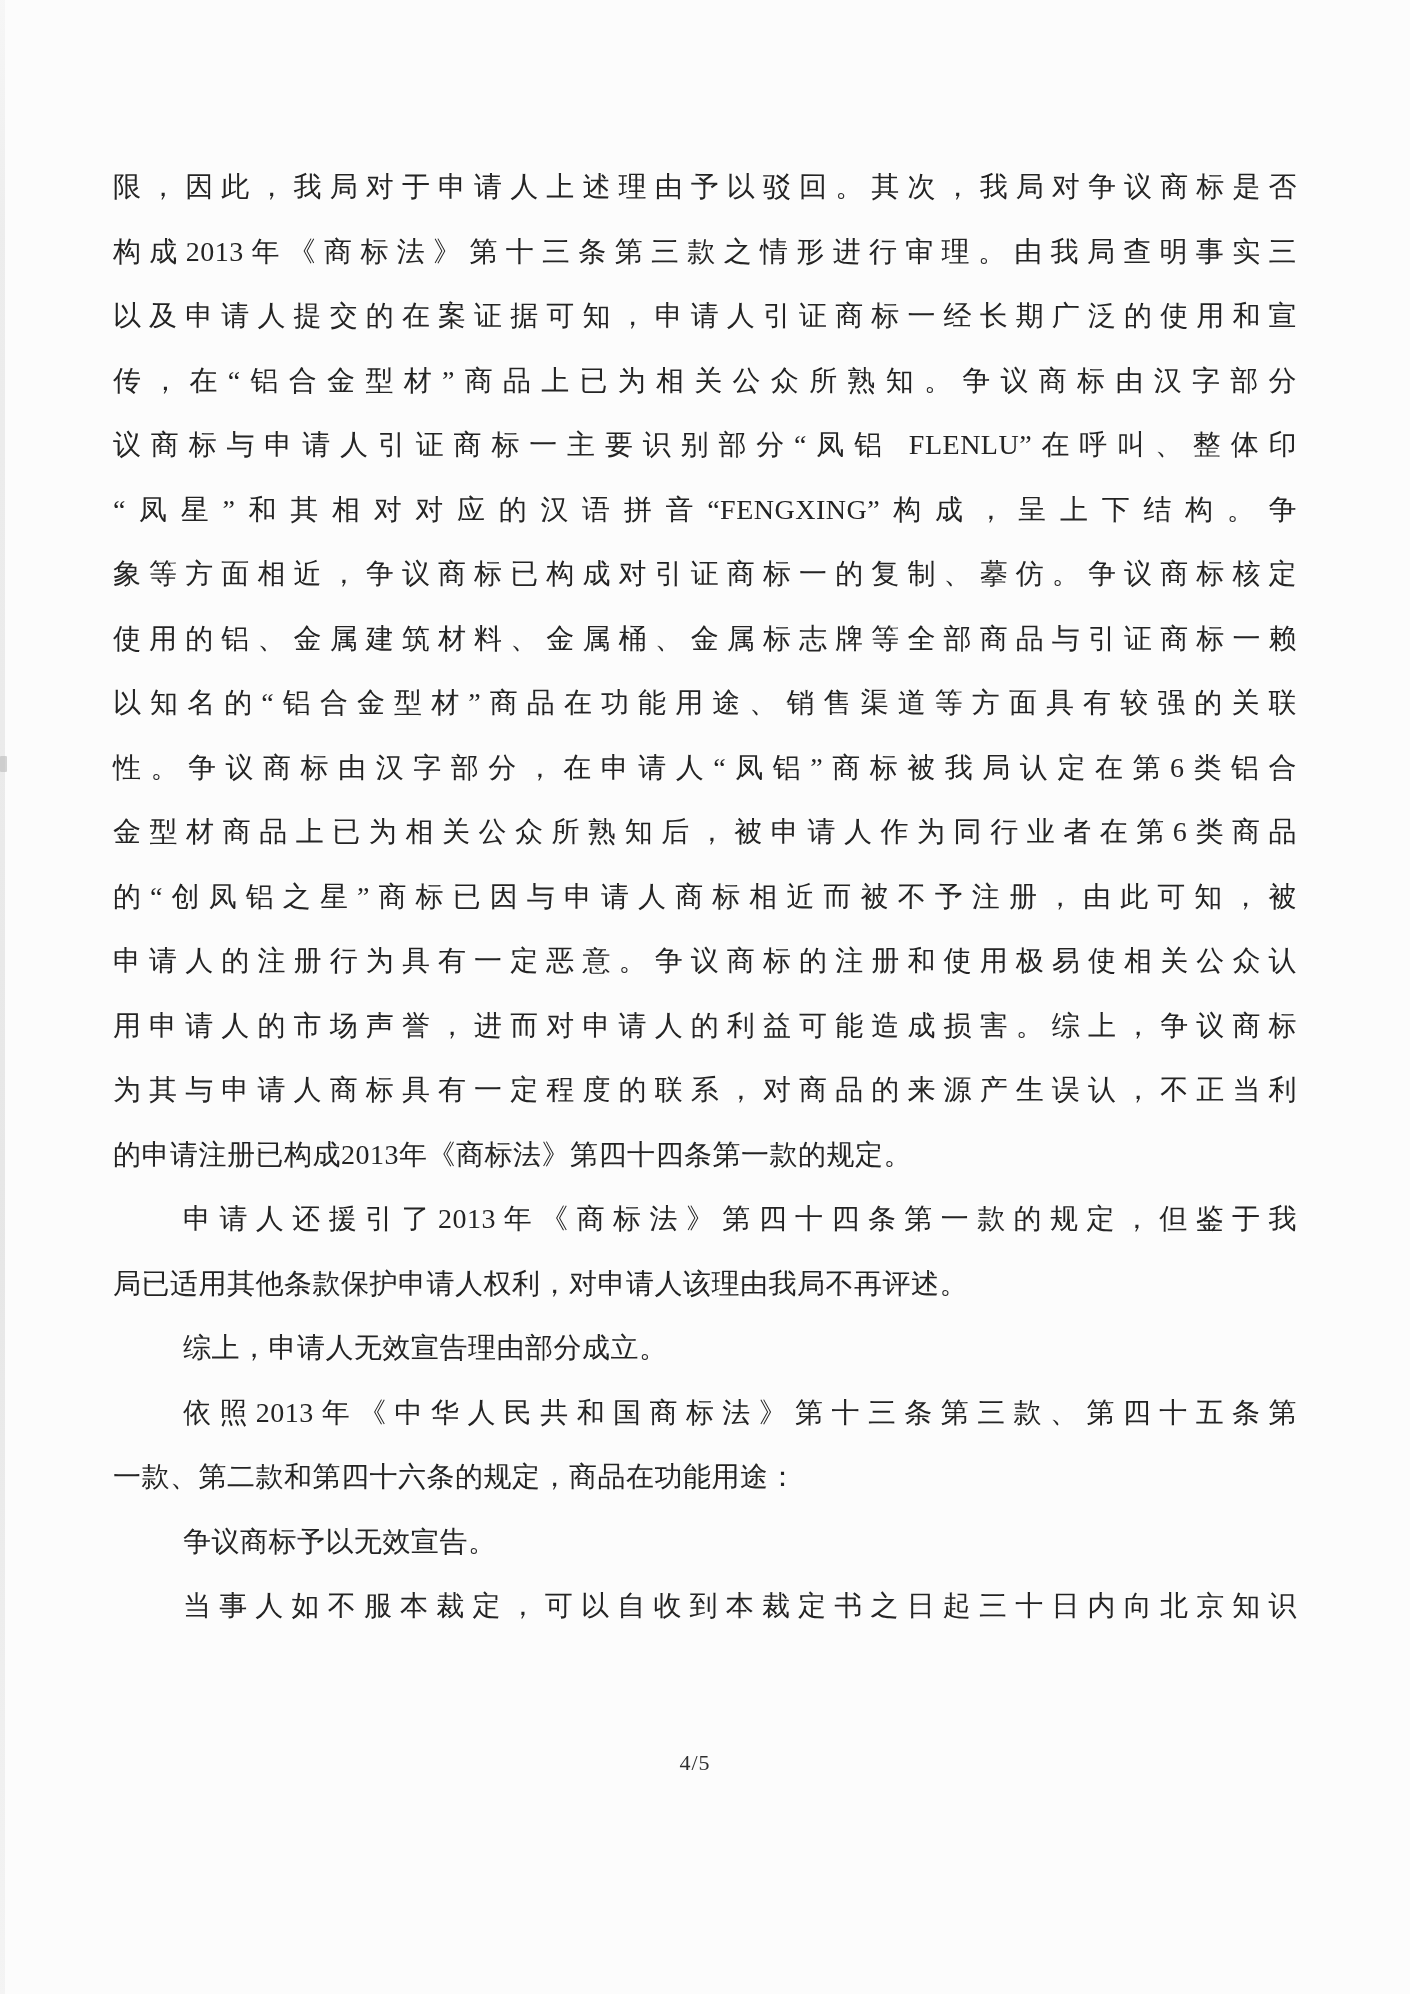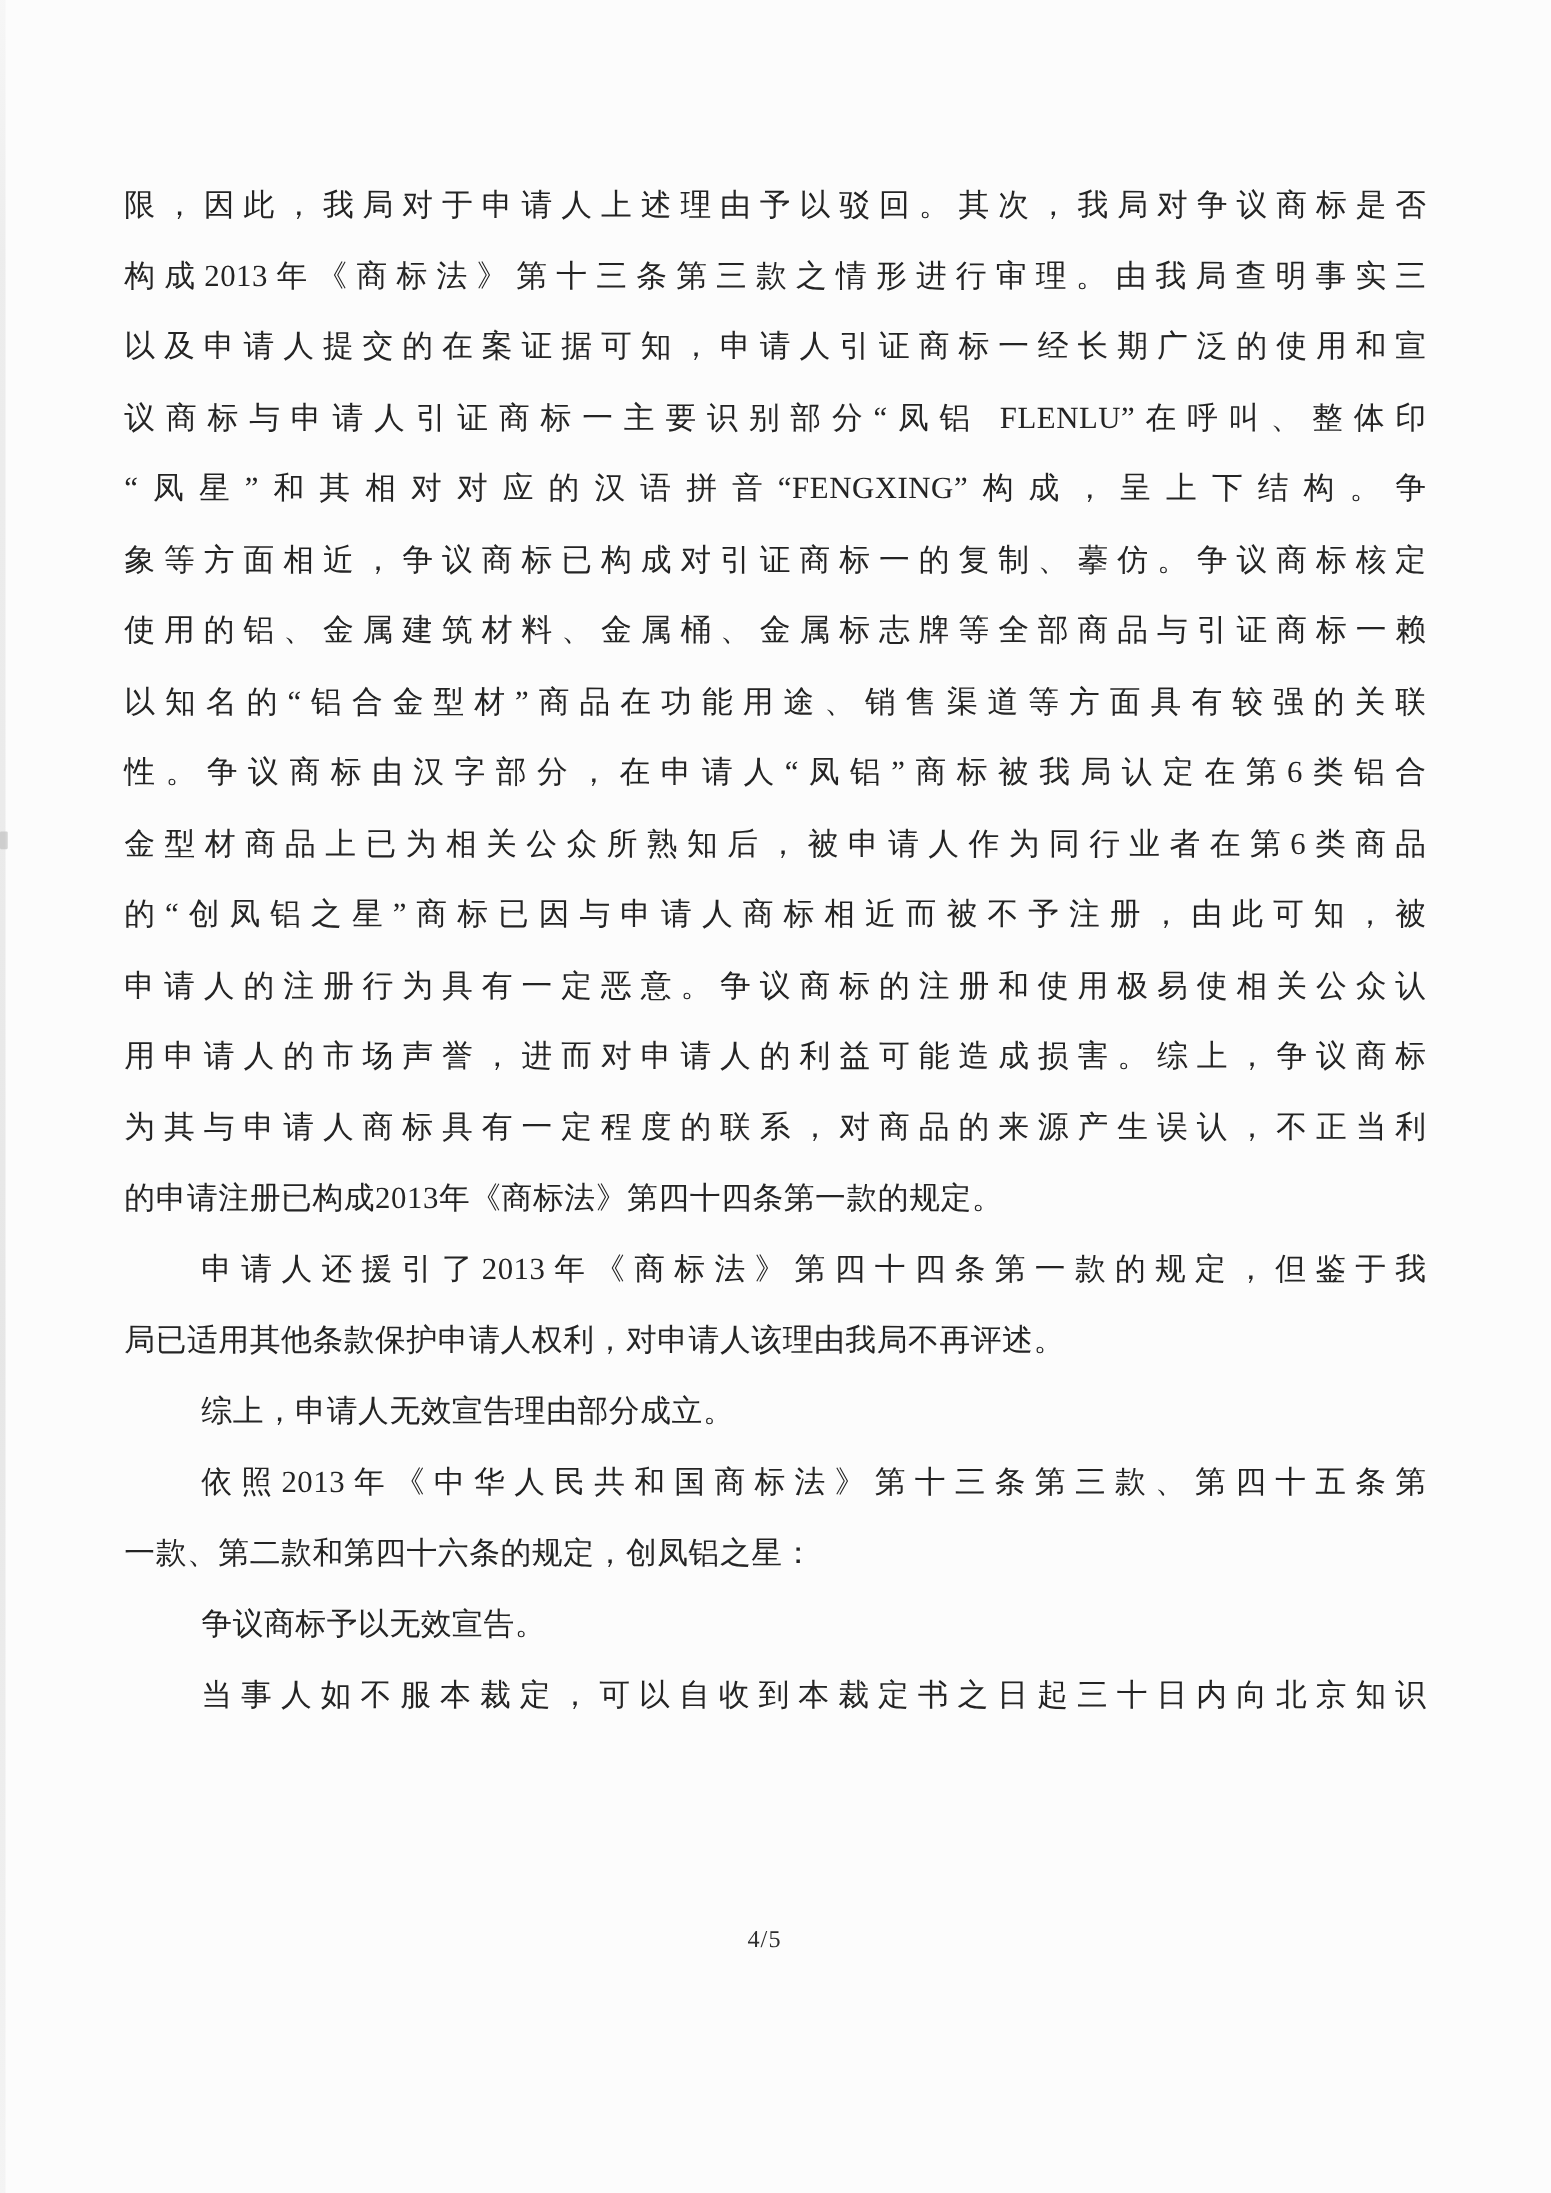--- a/index.html
+++ b/index.html
@@ -75,34 +75,35 @@
 <body>
 
 <div class="scan-page"></div>
 <div class="edge-strip"></div>
 <div class="edge-speck"></div>
 
 <div class="document-body">
   <div class="ln">限，因此，我局对于申请人上述理由予以驳回。其次，我局对争议商标是否</div>
   <div class="ln">构成2013年《商标法》第十三条第三款之情形进行审理。由我局查明事实三</div>
   <div class="ln">以及申请人提交的在案证据可知，申请人引证商标一经长期广泛的使用和宣</div>
+  <div class="ln">传，在“铝合金型材”商品上已为相关公众所熟知。争议商标由汉字部分</div>
   <div class="ln">议商标与申请人引证商标一主要识别部分“凤铝 FLENLU”在呼叫、整体印</div>
   <div class="ln">“凤星”和其相对对应的汉语拼音“FENGXING”构成，呈上下结构。争</div>
   <div class="ln">象等方面相近，争议商标已构成对引证商标一的复制、摹仿。争议商标核定</div>
   <div class="ln">使用的铝、金属建筑材料、金属桶、金属标志牌等全部商品与引证商标一赖</div>
   <div class="ln">以知名的“铝合金型材”商品在功能用途、销售渠道等方面具有较强的关联</div>
   <div class="ln">性。争议商标由汉字部分，在申请人“凤铝”商标被我局认定在第6类铝合</div>
   <div class="ln">金型材商品上已为相关公众所熟知后，被申请人作为同行业者在第6类商品</div>
   <div class="ln">的“创凤铝之星”商标已因与申请人商标相近而被不予注册，由此可知，被</div>
   <div class="ln">申请人的注册行为具有一定恶意。争议商标的注册和使用极易使相关公众认</div>
   <div class="ln">用申请人的市场声誉，进而对申请人的利益可能造成损害。综上，争议商标</div>
   <div class="ln">为其与申请人商标具有一定程度的联系，对商品的来源产生误认，不正当利</div>
   <div class="ln sl">的申请注册已构成2013年《商标法》第四十四条第一款的规定。</div>
   <div class="ln ind">申请人还援引了2013年《商标法》第四十四条第一款的规定，但鉴于我</div>
   <div class="ln sl">局已适用其他条款保护申请人权利，对申请人该理由我局不再评述。</div>
   <div class="ln sl ind">综上，申请人无效宣告理由部分成立。</div>
   <div class="ln ind">依照2013年《中华人民共和国商标法》第十三条第三款、第四十五条第</div>
-  <div class="ln sl">一款、第二款和第四十六条的规定，创凤铝之星：</div>
+  <div class="ln sl">一款、第二款和第四十六条的规定，商品在功能用途：</div>
   <div class="ln sl ind">争议商标予以无效宣告。</div>
   <div class="ln ind">当事人如不服本裁定，可以自收到本裁定书之日起三十日内向北京知识</div>
 </div>
 
 <div class="page-footer">4/5</div>
 
 </body></html>

